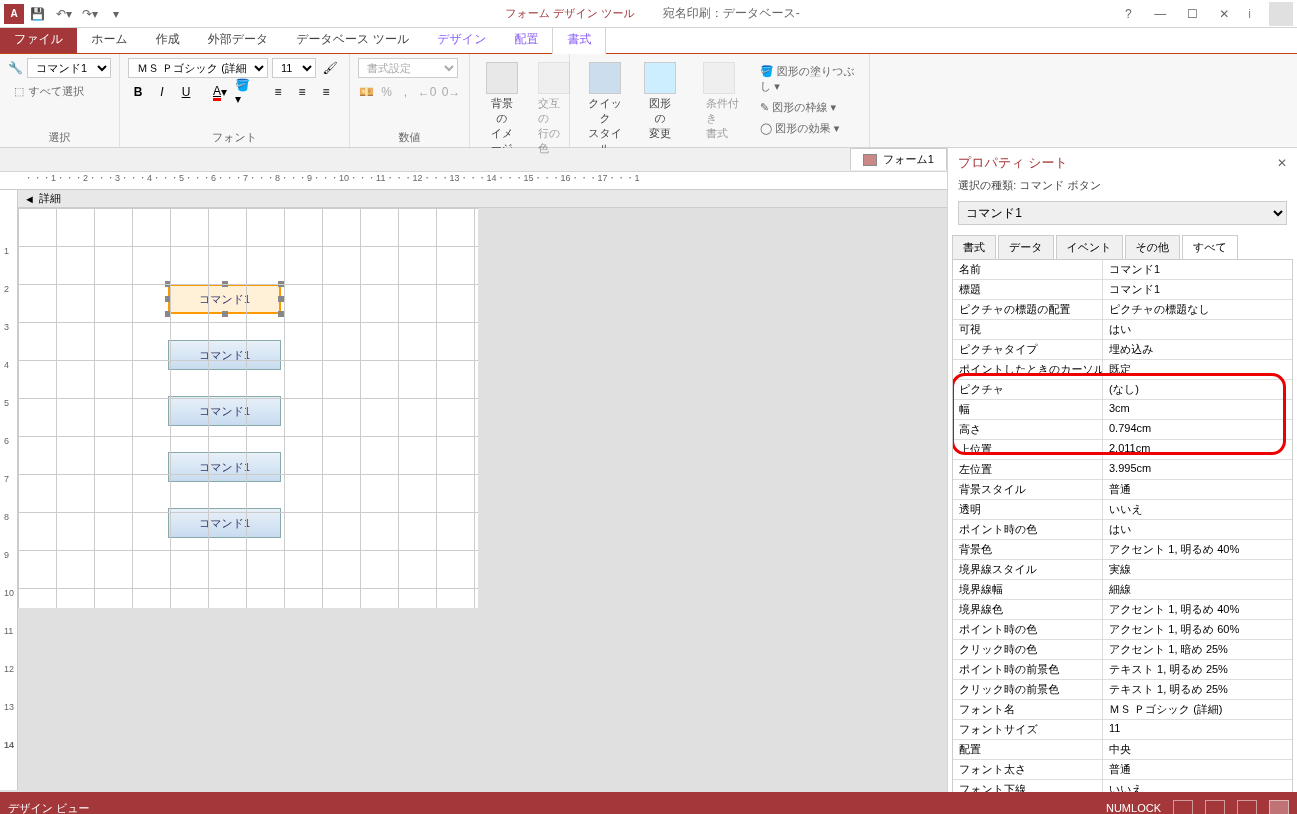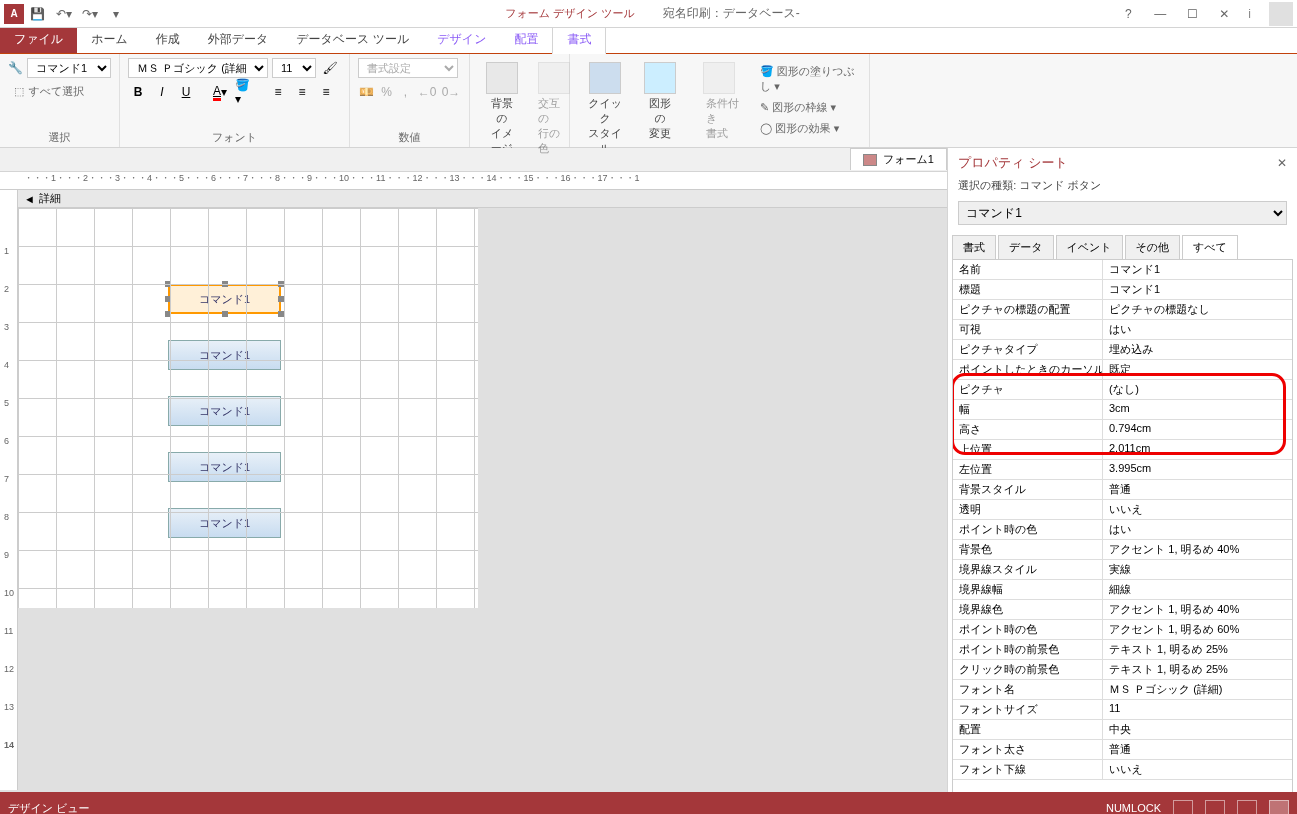--- a/index.html
+++ b/index.html
@@ -389,20 +389,24 @@
         </div>
         <div class="prop-row">
           <div class="k">境界線色</div>
           <div class="v">アクセント 1, 明るめ 40%</div>
         </div>
         <div class="prop-row">
           <div class="k">ポイント時の色</div>
           <div class="v">アクセント 1, 明るめ 60%</div>
         </div>
         <div class="prop-row">
+          <div class="k">クリック時の色</div>
+          <div class="v">アクセント 1, 暗め 25%</div>
+        </div>
+        <div class="prop-row">
           <div class="k">ポイント時の前景色</div>
           <div class="v">テキスト 1, 明るめ 25%</div>
         </div>
         <div class="prop-row">
           <div class="k">クリック時の前景色</div>
           <div class="v">テキスト 1, 明るめ 25%</div>
         </div>
         <div class="prop-row">
           <div class="k">フォント名</div>
           <div class="v">ＭＳ Ｐゴシック (詳細)</div>

